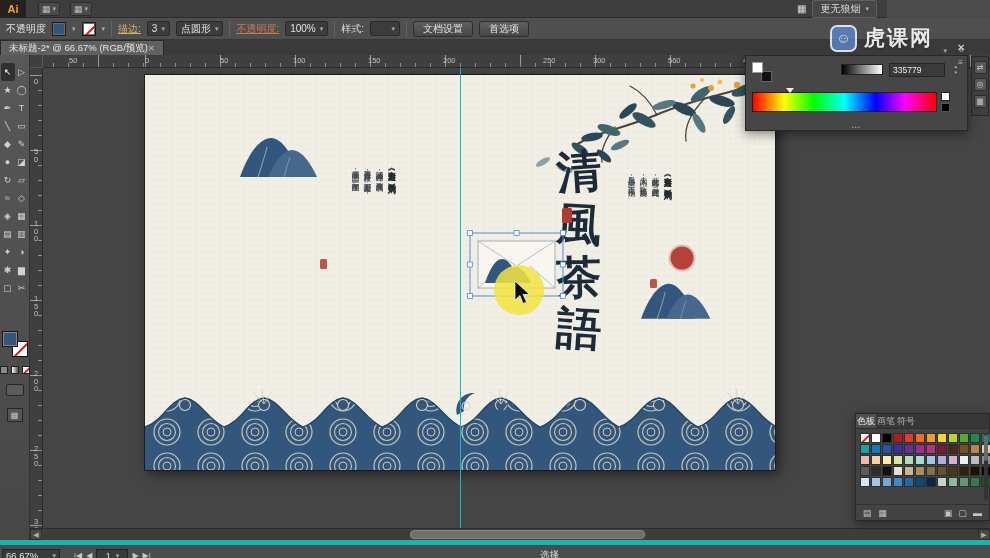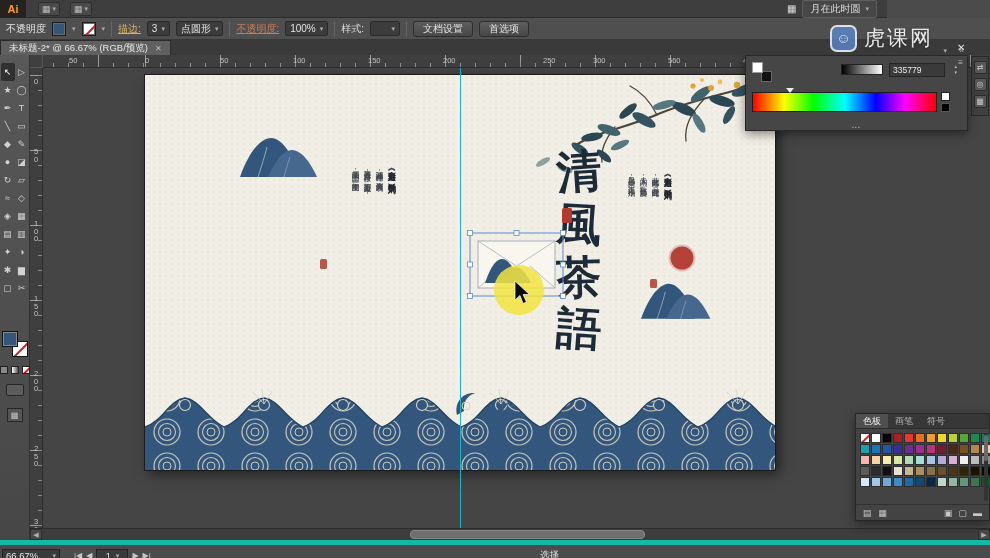--- a/index.html
+++ b/index.html
@@ -23,21 +23,21 @@
   .cb-btn{background:linear-gradient(#5e5e5e,#474747);border:1px solid #2d2d2d;border-radius:3px;height:16px;padding:0 9px;display:flex;align-items:center;color:#e2e2e2}
   .swatch-ctl{width:14px;height:14px;border:1px solid #1c1c1c;position:relative;box-shadow:0 0 0 1px #6a6a6a inset}
   .fill-ctl{background:var(--blue)}
   .stroke-ctl{background:#fff;overflow:hidden}
   .stroke-ctl::after{content:'';position:absolute;left:-3px;top:6px;width:22px;height:2px;background:#cf2222;transform:rotate(-45deg)}
   .lbl-stroke{color:#d9b06a;text-decoration:underline}
   .lbl-opacity{color:#cd7a54;text-decoration:underline}
 
   
   .tabbar{position:absolute;top:40px;left:0;width:990px;height:15px;background:#3a3a3a;display:flex;align-items:flex-end;z-index:38}
-  .doc-tab{background:#606060;height:15px;padding:0 8px;display:flex;gap:7px;align-items:center;font-size:9.5px;color:#e6e6e6;border:1px solid #2c2c2c;border-bottom:none}
+  .doc-tab{background:#606060;height:15px;padding:0 8px;display:flex;gap:0;align-items:center;font-size:9.5px;color:#e6e6e6;border:1px solid #2c2c2c;border-bottom:none}
   .tb-right{margin-left:auto;display:flex;gap:12px;padding-right:26px;color:#bbb;font-size:9px;align-items:center}
 
   
   .toolbar{position:absolute;left:0;top:55px;width:30px;height:485px;background:linear-gradient(#585858,#474747);border-right:1px solid #323232;z-index:30;display:flex;flex-direction:column;align-items:center;padding-top:8px}
   .tool-grid{display:grid;grid-template-columns:14px 14px}
   .tool{width:14px;height:18px;display:flex;align-items:center;justify-content:center;font-size:9px;color:#d2d2d2}
   .tool.active{background:#303030;border-radius:2px;color:#fff}
   .fs-widget{position:relative;width:26px;height:26px;margin-top:34px}
   .fs-fill{position:absolute;left:0;top:0;width:16px;height:16px;background:var(--blue);border:1px solid #141414;box-shadow:0 0 0 1px #888 inset;z-index:2}
   .fs-stroke{position:absolute;right:0;bottom:0;width:16px;height:16px;background:#fff;border:1px solid #141414;overflow:hidden;z-index:1}
@@ -98,21 +98,21 @@
   .cp-end .k{position:absolute;left:0;bottom:0;width:9px;height:9px;background:#000;border:1px solid #555}
   .cp-grip{position:absolute;bottom:0;left:50%;transform:translateX(-50%);color:#9a9a9a;font-size:5px;letter-spacing:1px}
 
   
   .dock-strip{position:absolute;left:971px;top:56px;width:18px;height:60px;background:#404040;border:1px solid #2a2a2a;z-index:24;display:flex;flex-direction:column;align-items:center;gap:4px;padding-top:4px}
   .dock-icon{width:13px;height:13px;background:#585858;border:1px solid #2c2c2c;color:#ccc;font-size:8px;display:flex;align-items:center;justify-content:center;border-radius:2px}
 
   
   .swatches-panel{position:absolute;left:855px;top:413px;width:135px;height:108px;background:#434343;border:1px solid #282828;box-shadow:0 3px 10px rgba(0,0,0,.45);z-index:25}
   .sw-tabs{height:15px;background:#373737;display:flex;font-size:9px;border-bottom:1px solid #2c2c2c}
-  .sw-tab{padding:1px 7px;color:#b4b4b4}
+  .sw-tab{padding:1px 1px;color:#b4b4b4}
   .sw-tab.active{background:#4f4f4f;color:#eee}
   .sw-grid{position:absolute;left:4px;top:19px;display:grid;grid-template-columns:repeat(12,10px);grid-auto-rows:10px;gap:1px}
   .sw{width:10px;height:10px;border:1px solid #2e2e2e}
   .sw.none{background:#fff;position:relative;overflow:hidden}
   .sw.none::after{content:'';position:absolute;left:-3px;top:3.5px;width:15px;height:1.5px;background:#d22;transform:rotate(-45deg)}
   .sw-scroll{position:absolute;right:1px;top:19px;width:4px;height:68px;background:#333;border-radius:2px}
   .sw-scroll::after{content:'';position:absolute;left:0;top:2px;width:4px;height:26px;background:#6a6a6a;border-radius:2px}
   .sw-bottom{position:absolute;left:0;right:0;bottom:0;height:16px;border-top:1px solid #323232;display:flex;align-items:center;gap:7px;padding:0 7px;color:#c6c6c6;font-size:9px}
   .sw-bottom .right{margin-left:auto;display:flex;gap:6px}
 
@@ -122,42 +122,42 @@
   .ss-thumb{position:absolute;left:380px;top:1px;width:235px;height:9px;background:#6f6f6f;border:1px solid #878787;border-radius:4px}
   .statusbar{position:absolute;left:0;top:540px;width:990px;height:26px;background:#4b4b4b;border-top:5px solid #14b8a6;display:flex;align-items:center;gap:4px;padding:0 2px;z-index:40;font-size:9.5px}
   .sb-zoom{width:58px;height:13px;background:#3a3a3a;border:1px solid #242424;display:flex;align-items:center;justify-content:space-between;padding:0 3px;color:#e4e4e4}
   .sb-nav{display:flex;align-items:center;gap:4px;color:#c8c8c8;margin-left:10px;font-size:8px}
   .sb-navfield{width:32px;height:13px;background:#3a3a3a;border:1px solid #242424;display:flex;align-items:center;justify-content:center;gap:5px;color:#e4e4e4;font-size:9px}
   .sb-status{position:absolute;left:540px;color:#e0e0e0}
 
   
   .watermark{position:absolute;left:830px;top:24px;display:flex;gap:7px;align-items:center;z-index:45;opacity:.88}
   .wm-logo{width:27px;height:27px;border-radius:7px;background:rgba(92,140,214,.85);border:2px solid rgba(255,255,255,.92);color:#fff;font-size:14px;display:flex;align-items:center;justify-content:center}
-  .wm-text{font-size:21px;font-weight:normal;color:#fff;letter-spacing:2px;text-shadow:0 1px 3px rgba(0,0,0,.4)}
+  .wm-text{font-size:21px;font-weight:bold;color:#fff;letter-spacing:2px;text-shadow:0 1px 3px rgba(0,0,0,.4)}
   .wm-close{position:absolute;left:957px;top:42px;color:#e2e2e2;font-size:10px;z-index:45}
 </style>
 </head>
 <body>
 
 <div class="menubar">
   <div class="ai-logo">Ai</div>
   <div class="mb-icons">
     <span class="mb-iconbtn">
         <span>▦</span>
         <span class="cb-caret">▾</span>
       </span>
     <span class="mb-iconbtn">
         <span>▦</span>
         <span class="cb-caret">▾</span>
       </span>
   </div>
   <div class="mb-right">
     <span>▦</span>
     <span class="ws-btn">
-        <span>月在此时圆</span>
+        <span>更无狼烟</span>
         <span class="cb-caret">▾</span>
       </span>
   </div>
 </div>
 
 <div class="controlbar">
   <span style="color:#e6e6e6">不透明度</span>
   <span class="swatch-ctl fill-ctl"></span>
   <span class="cb-caret">▾</span>
   <span class="swatch-ctl stroke-ctl"></span>

